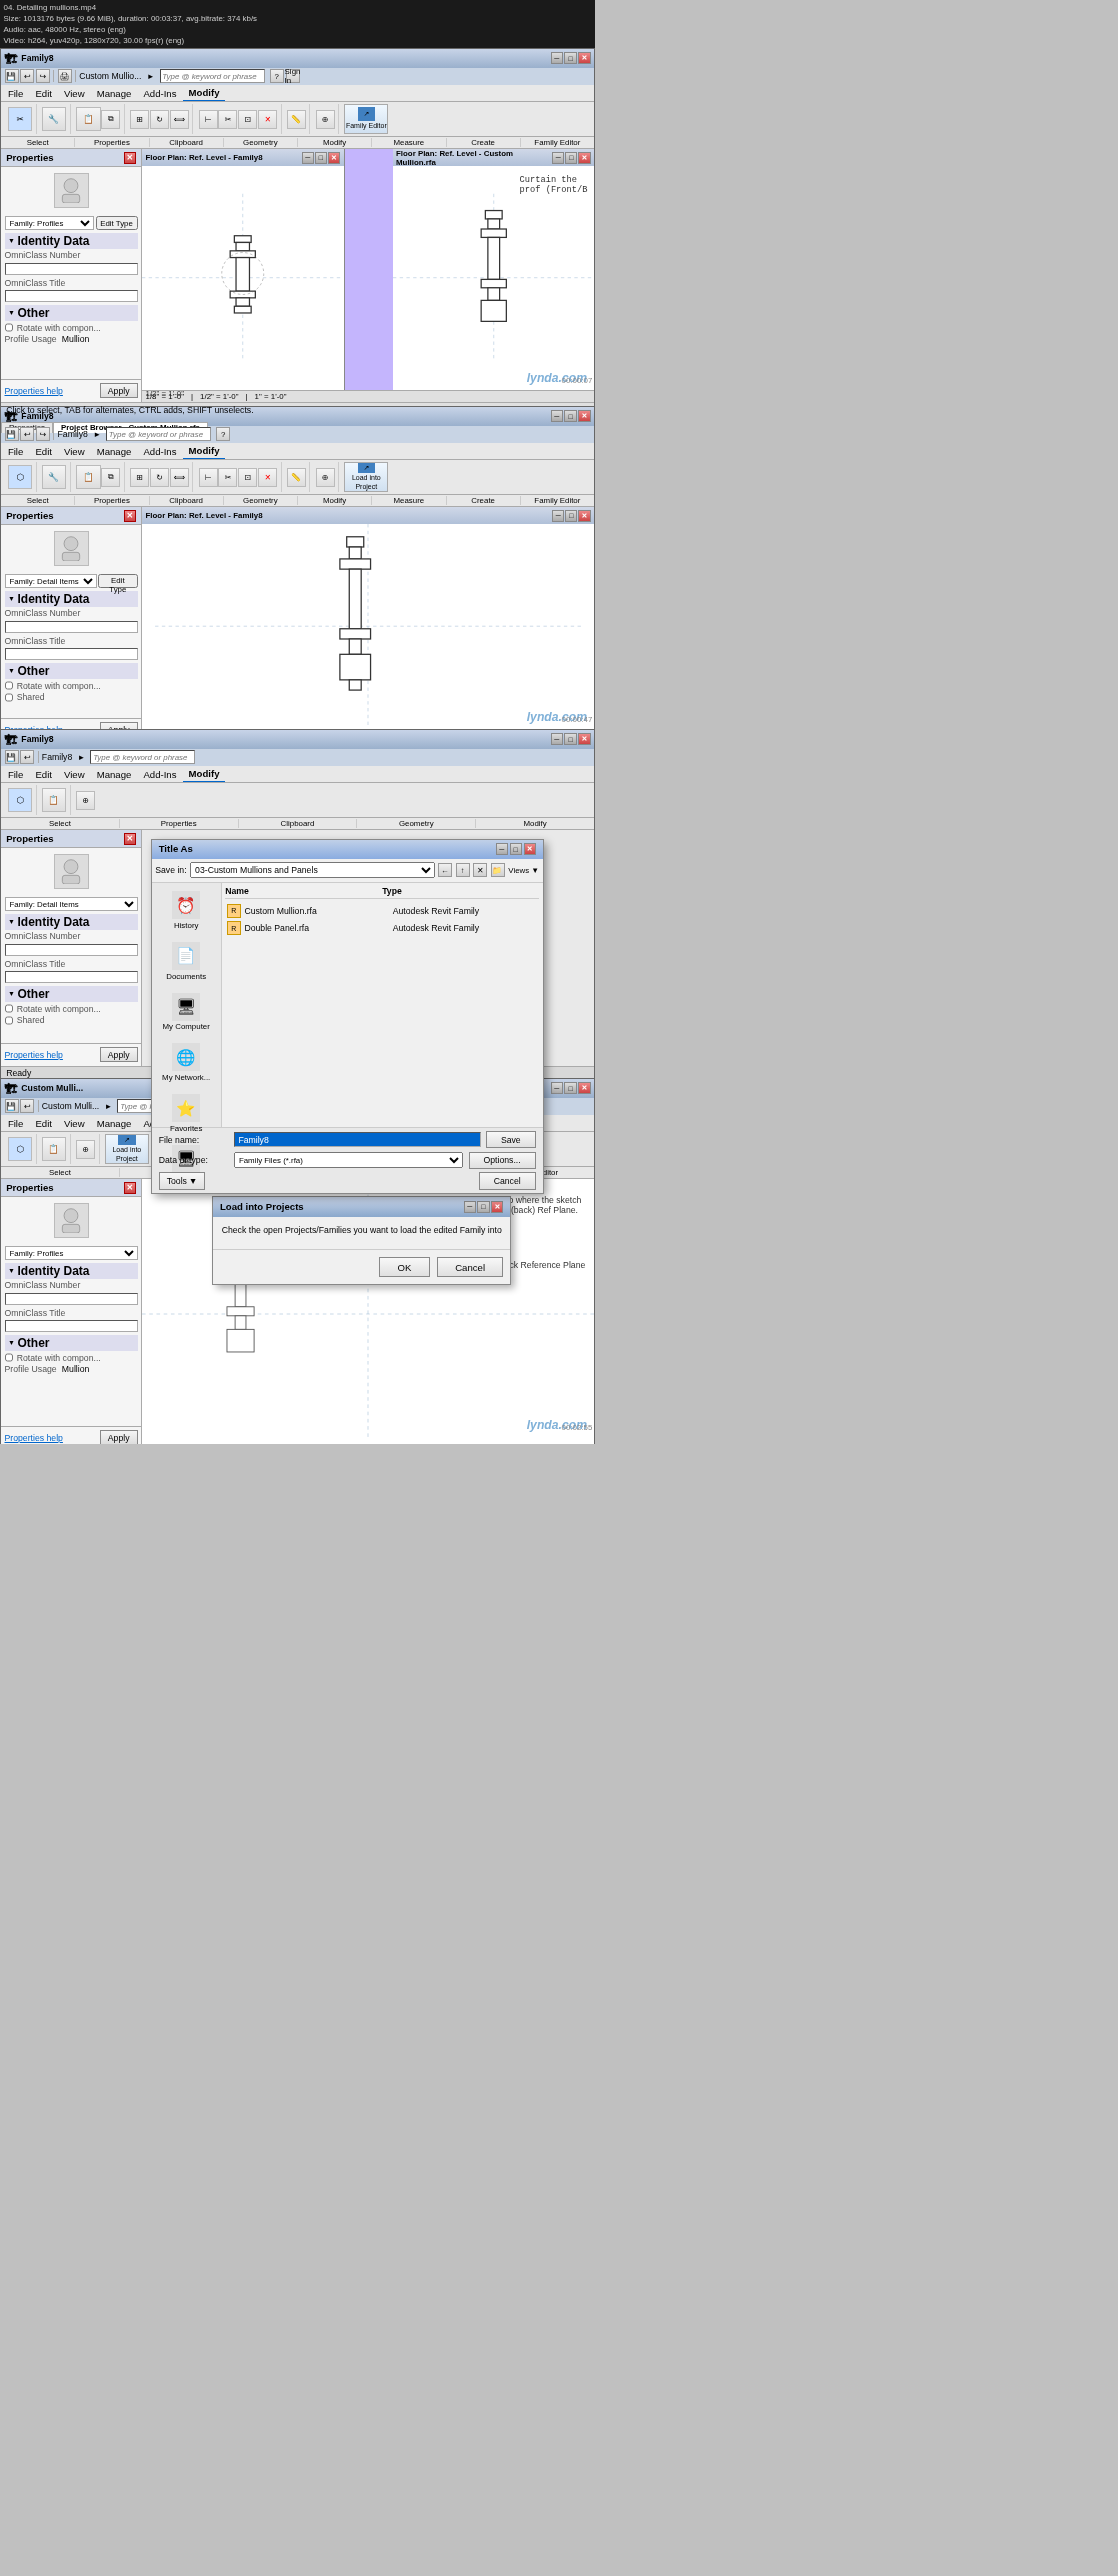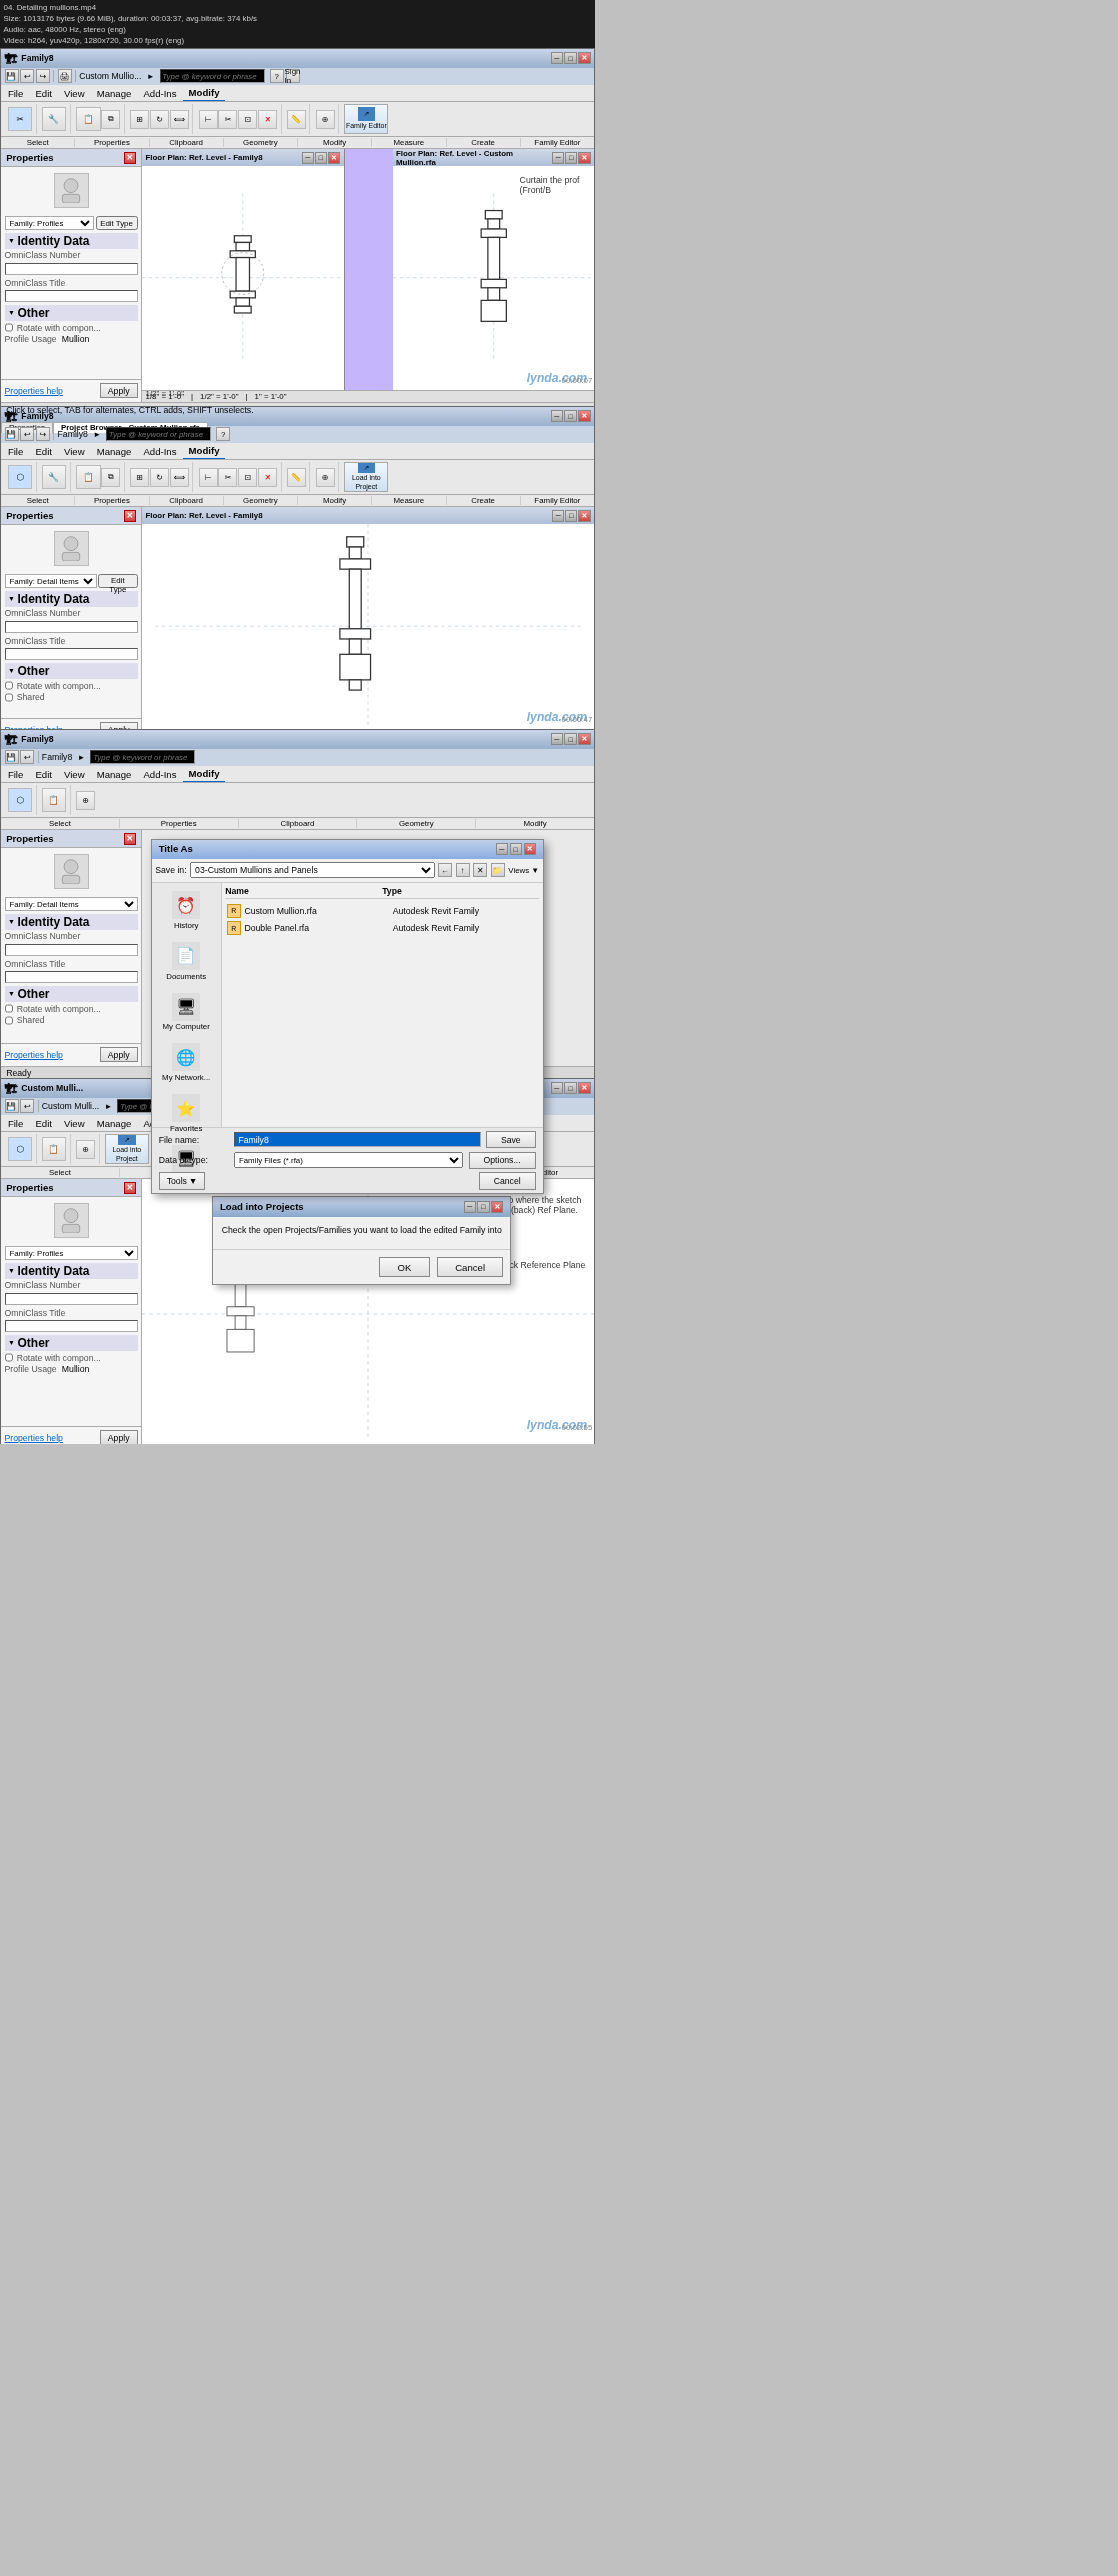--- a/index.html
+++ b/index.html
@@ -384,21 +384,21 @@
       height: 12.2px;
       background: #aaa;
       margin: 0 1.7px;
     }
     .qa-text {
       font-size: 8.7px;
     }
     .qa-input {
       height: 14px;
       border: 0.9px inset #999;
-      background: #000000;
+      background: #ffffff;
       padding: 0 1.7px;
       font-size: 7.9px;
       width: 105px;
       font-style: italic;
       color: #888;
     }
 
     .revit-block {
       margin-bottom: 0;
       border: 0.9px solid #666;
@@ -793,21 +793,21 @@
               <g transform="translate(80,20)">
                 <rect x="30" y="0" width="20" height="10" fill="white" stroke="#333" stroke-width="1.5"></rect>
                 <rect x="33" y="10" width="14" height="12" fill="white" stroke="#333" stroke-width="1.5"></rect>
                 <rect x="25" y="22" width="30" height="10" fill="white" stroke="#333" stroke-width="1.5"></rect>
                 <rect x="33" y="32" width="14" height="50" fill="white" stroke="#333" stroke-width="1.5"></rect>
                 <rect x="25" y="82" width="30" height="10" fill="white" stroke="#333" stroke-width="1.5"></rect>
                 <rect x="33" y="92" width="14" height="15" fill="white" stroke="#333" stroke-width="1.5"></rect>
                 <rect x="25" y="107" width="30" height="25" fill="white" stroke="#333" stroke-width="1.5"></rect>
               </g>
             </svg>
-            <div class="curtain-text" style="top:8.7px;right:4.4px;font-size:8.7px;color:#333;">Curtain the prof (Front/B</div>
+            <div class="curtain-text" style="top:8.7px;right:4.4px;font-size:8.7px;color:#333;font-family:Liberation Mono, monospace;">Curtain the prof (Front/B</div>
           </div>
         </div>
       </div>
       <div style="display:flex;background:#e0e0e0;border-top:0.9px solid #aaa;height:12.2px;align-items:center;font-size:7.9px;padding:0 3.5px;">
         <span>1/8" = 1'-0"</span>
         <span style="margin:0 7px;">|</span>
         <span>1/2" = 1'-0"</span>
         <span style="margin:0 7px;">|</span>
         <span>1" = 1'-0"</span>
       </div>

